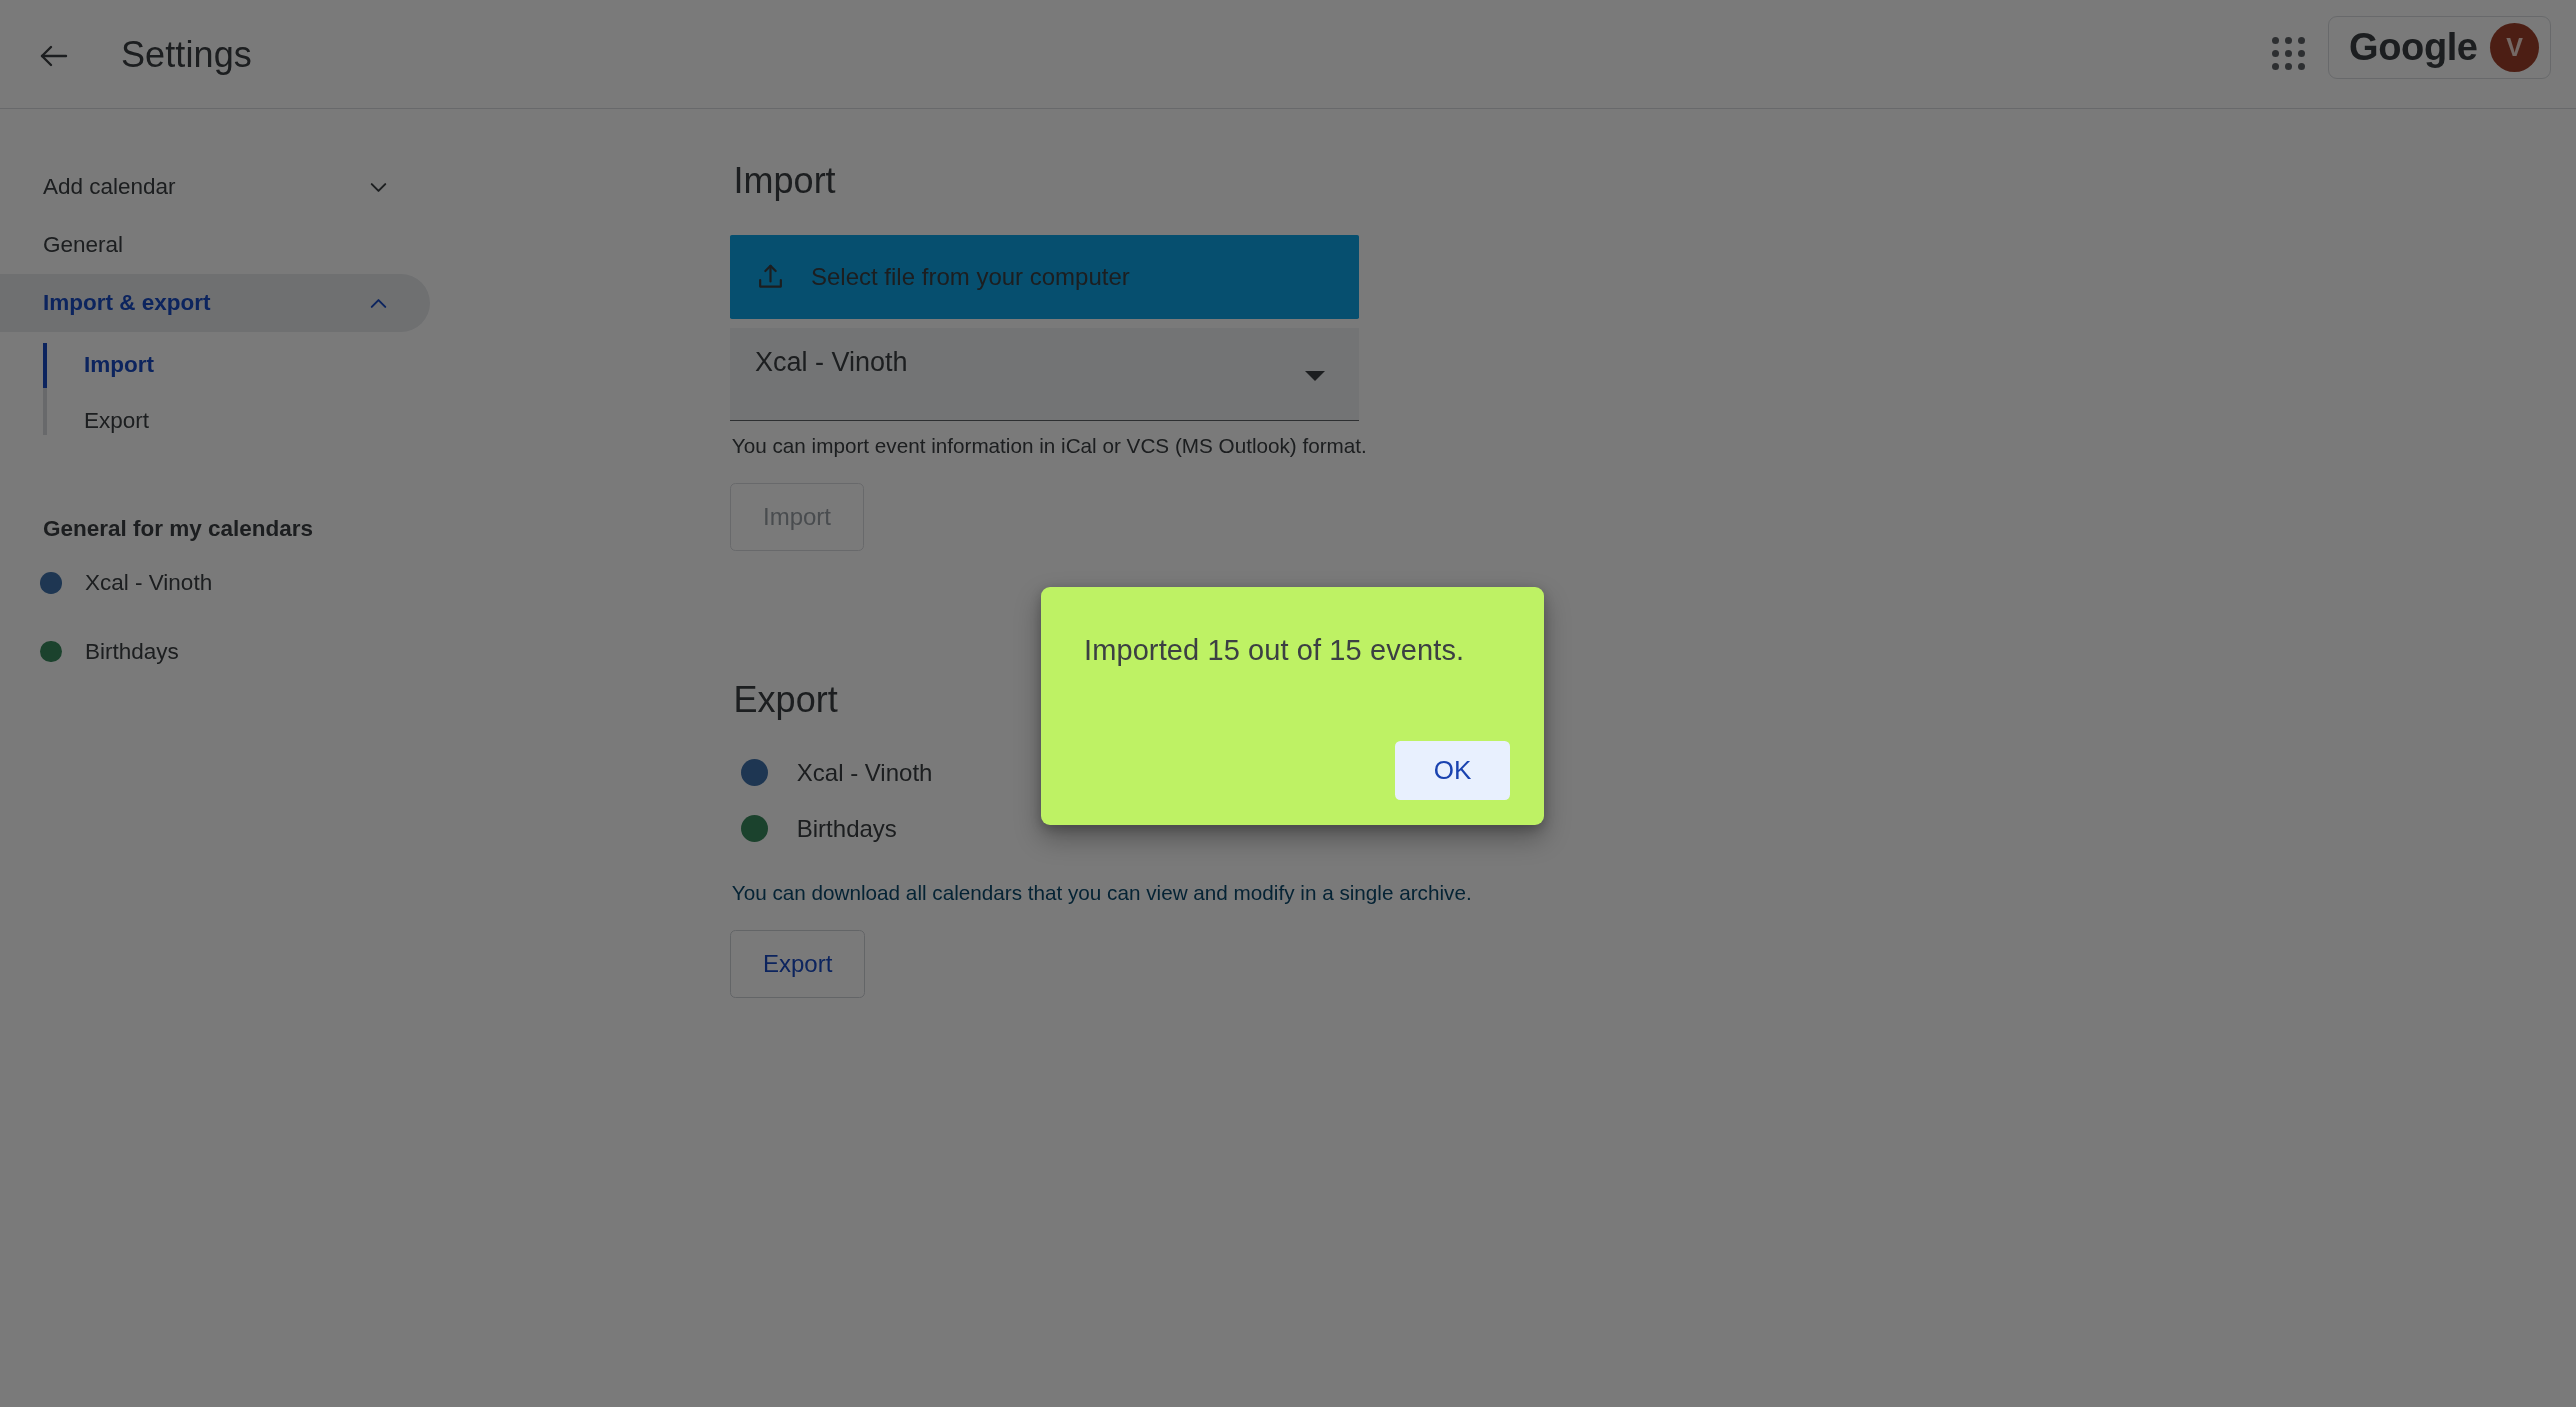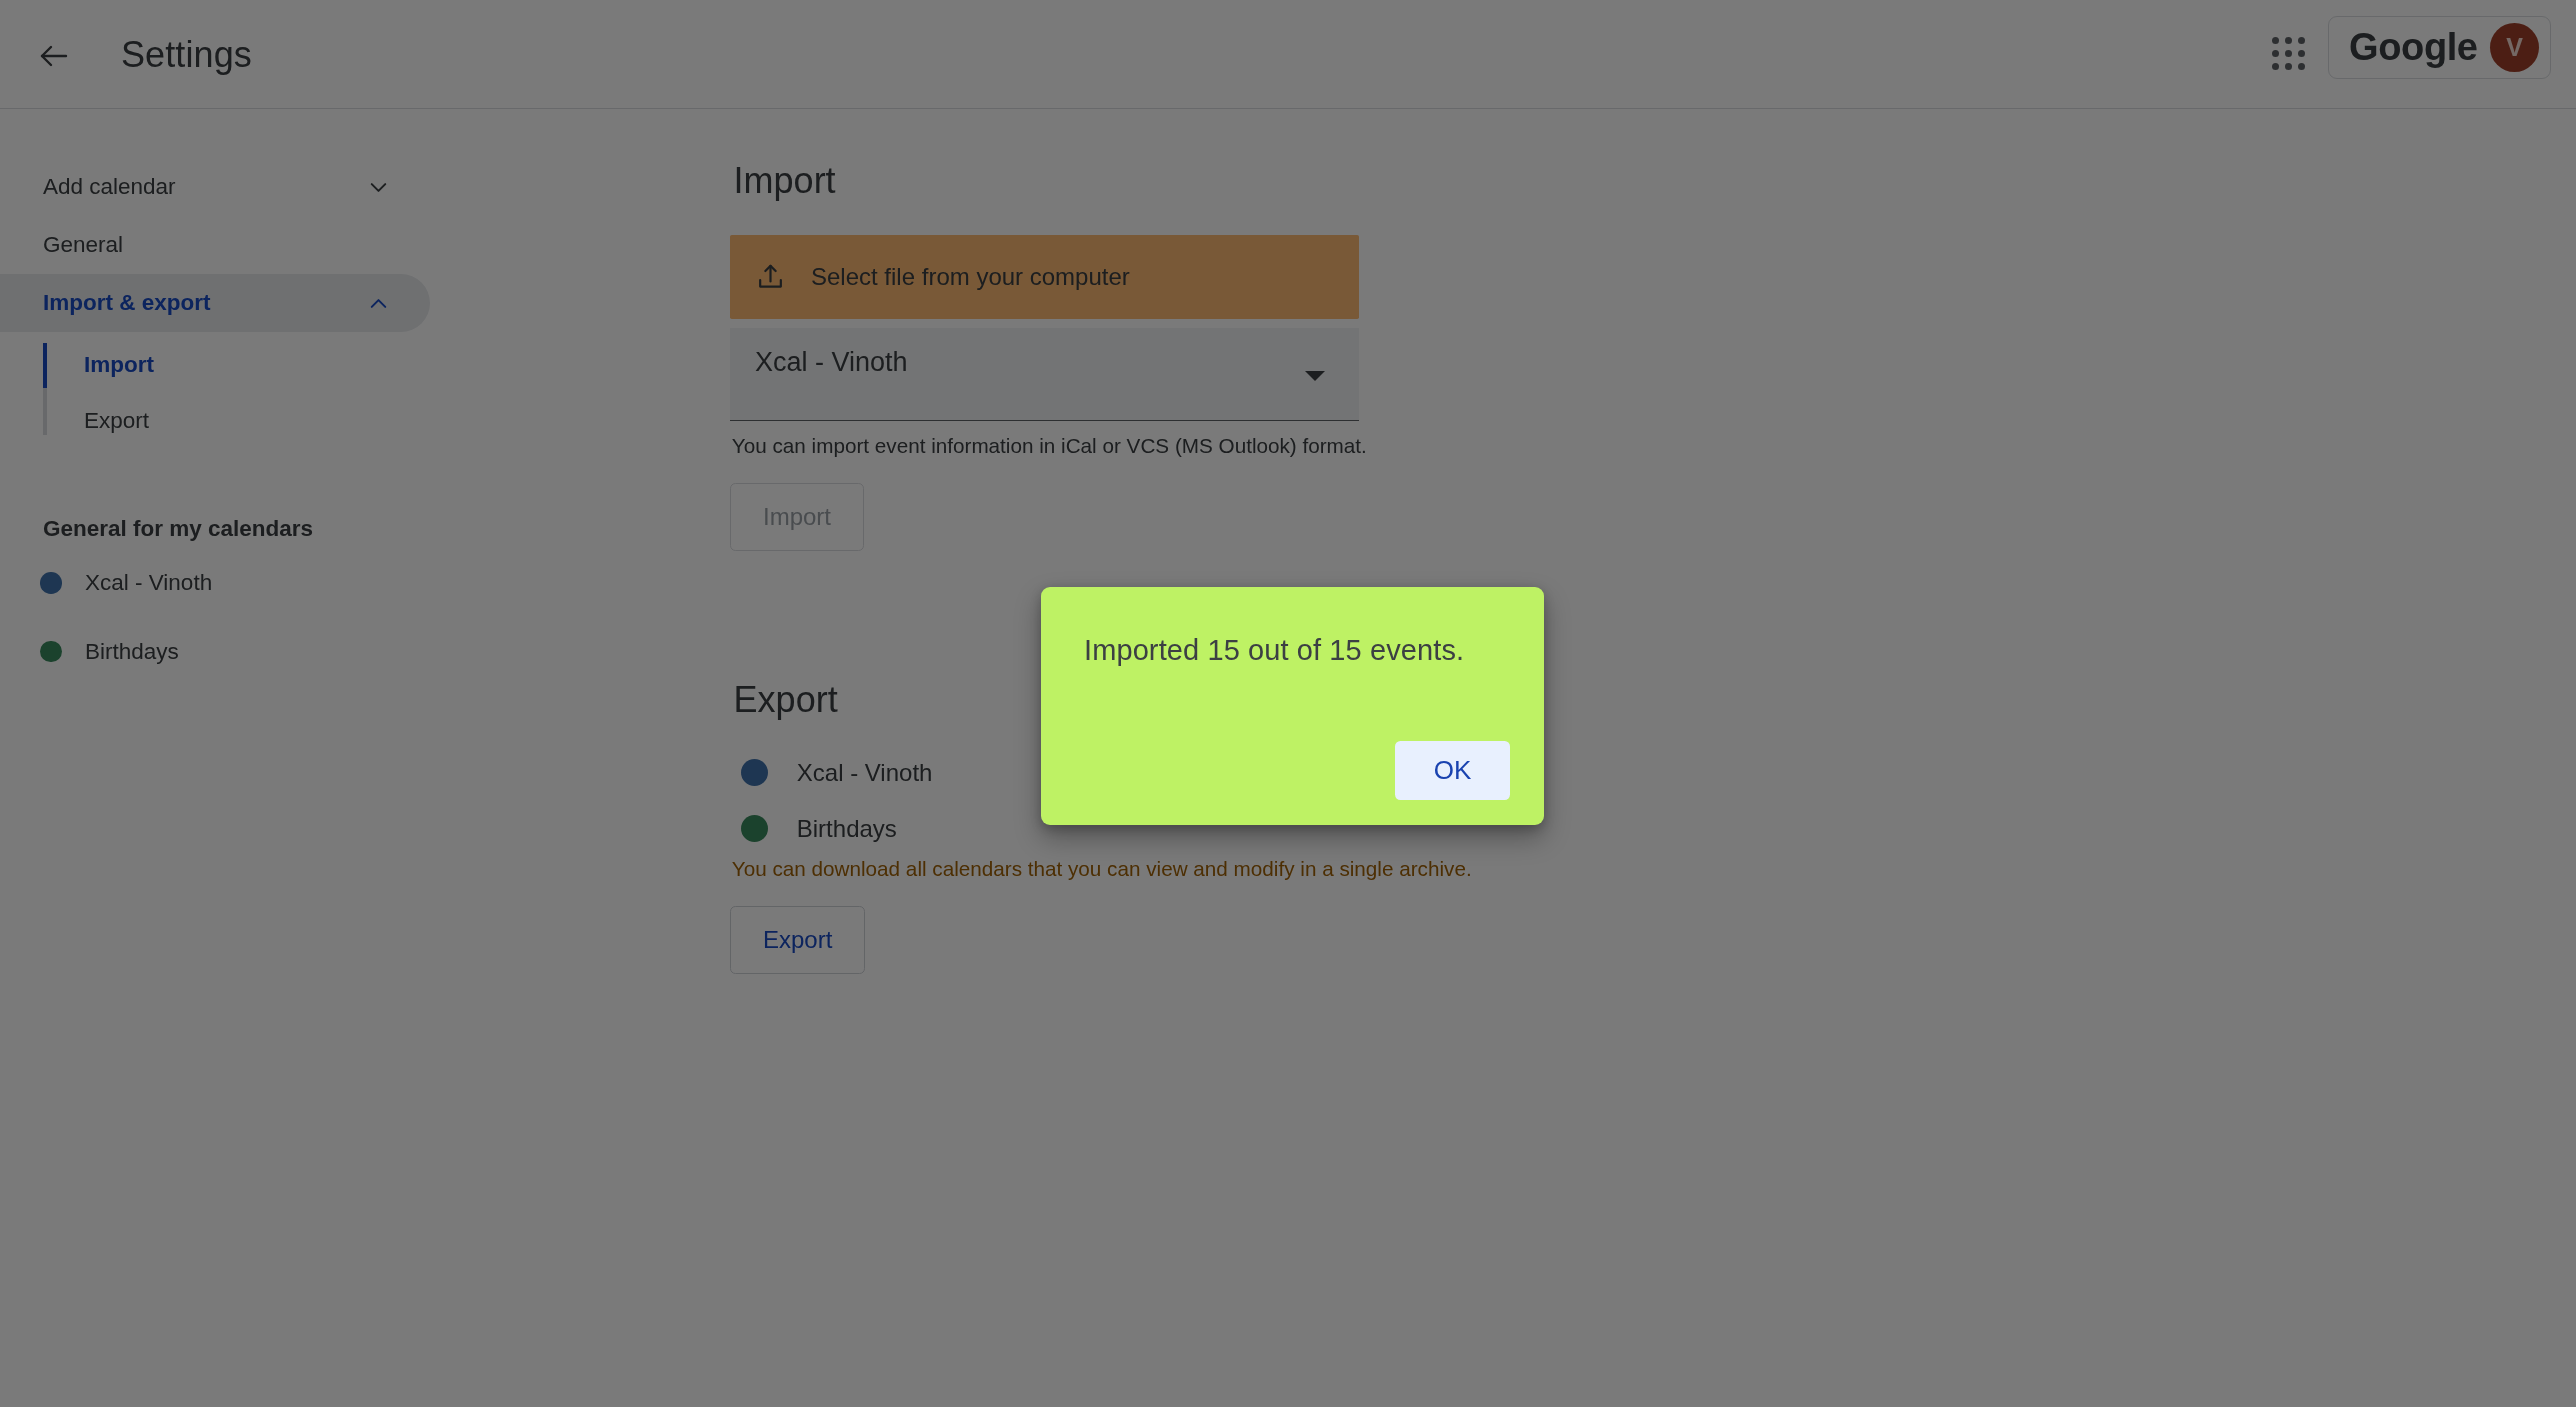--- a/index.html
+++ b/index.html
@@ -229,21 +229,21 @@
     font-size: 36px;
     color: #3c4043;
     margin-left: 3.6px;
     line-height: 50px;
   }
 
   #file-picker {
     margin-top: 29px;
     width: 629px;
     height: 84px;
-    background: #fdba74;
+    background: #0ea5e9;
     display: flex;
     align-items: center;
     padding-left: 25px;
     cursor: pointer;
     border-radius: 1.8px;
   }
   #upload-icon { width: 31px; height: 31px; margin-right: 25px; flex: none; }
   #upload-icon svg { width: 31px; height: 31px; display: block; }
   #file-picker-label { font-size: 24px; color: #3c4043; }
 
@@ -303,24 +303,24 @@
     color: #3c4043;
   }
   .export-dot {
     width: 27px; height: 27px;
     border-radius: 50%;
     margin-right: 29px;
     margin-left: 7.2px;
     flex: none;
   }
   #export-hint {
-    margin-top: 0;
+    margin-top: 24px;
     margin-left: 1.8px;
     font-size: 20.7px;
-    color: #a16207;
+    color: #0c4a6e;
   }
 
   
   #scrim {
     position: absolute;
     inset: 0;
     background: rgba(0,0,0,0.52);
   }
 
   #dialog {

